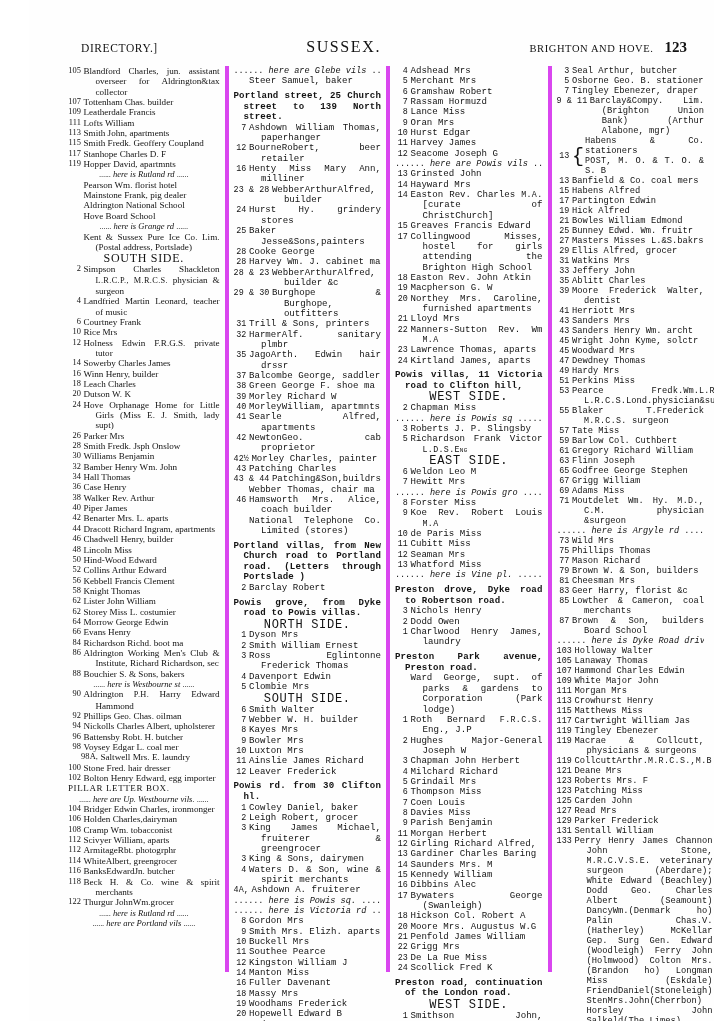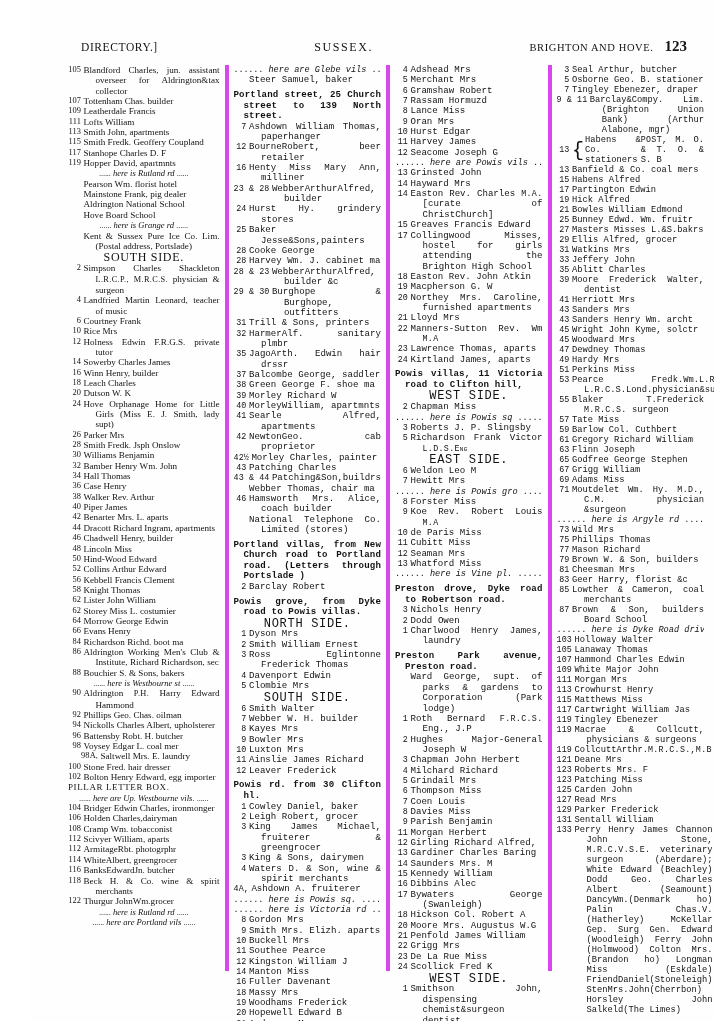--- a/index.html
+++ b/index.html
@@ -29,21 +29,21 @@
   }
   .rh-left{
     font-variant:small-caps;
     font-size:11.5px;
     letter-spacing:.6px;
     white-space:nowrap;
   }
   .rh-center{
     flex:1;
     text-align:center;
-    font-size:12px;
+    font-size:16px;
     letter-spacing:1.6px;
     font-weight:400;
   }
   .rh-right{
     font-variant:small-caps;
     font-size:10.5px;
     letter-spacing:.6px;
     white-space:nowrap;
   }
   .rh-folio{
@@ -134,21 +134,21 @@
     letter-spacing:.6px;
     font-size:9px;
   }
   .brace-row{
     display:flex;align-items:center;
   }
   .brace-row .brace{
     font-size:20px;line-height:9px;
     margin:0 1px 0 0;
   }
-  .brace-col{display:flex;}
+  .brace-col{display:flex;flex-direction:column;}
   .col-last{font-size:8.75px;line-height:10.0px;}
 </style>
 </head>
 <body>
 
 <div class="page">
 
   <div class="runhead">
     <div class="rh-left">DIRECTORY.]</div>
     <div class="rh-center">SUSSEX.</div>
@@ -906,20 +906,21 @@
           <span class="txt hang">Grigg Mrs</span>
         </div>
         <div class="entry">
           <span class="num">23</span>
           <span class="txt hang">De La Rue Miss</span>
         </div>
         <div class="entry">
           <span class="num">24</span>
           <span class="txt hang">Scollick Fred K</span>
         </div>
+        <div class="street"><span>Preston road,</span> <span class="sub">continuation of the London road.</span></div>
         <div class="side">WEST SIDE.</div>
         <div class="entry">
           <span class="num">1</span>
           <span class="txt hang">Smithson John, dispensing chemist&amp;surgeon dentist</span>
         </div>
       </div>
     <div class="col col-last" id="col3">
         <div class="entry">
           <span class="num">3</span>
           <span class="txt hang">Seal Arthur, butcher</span>

